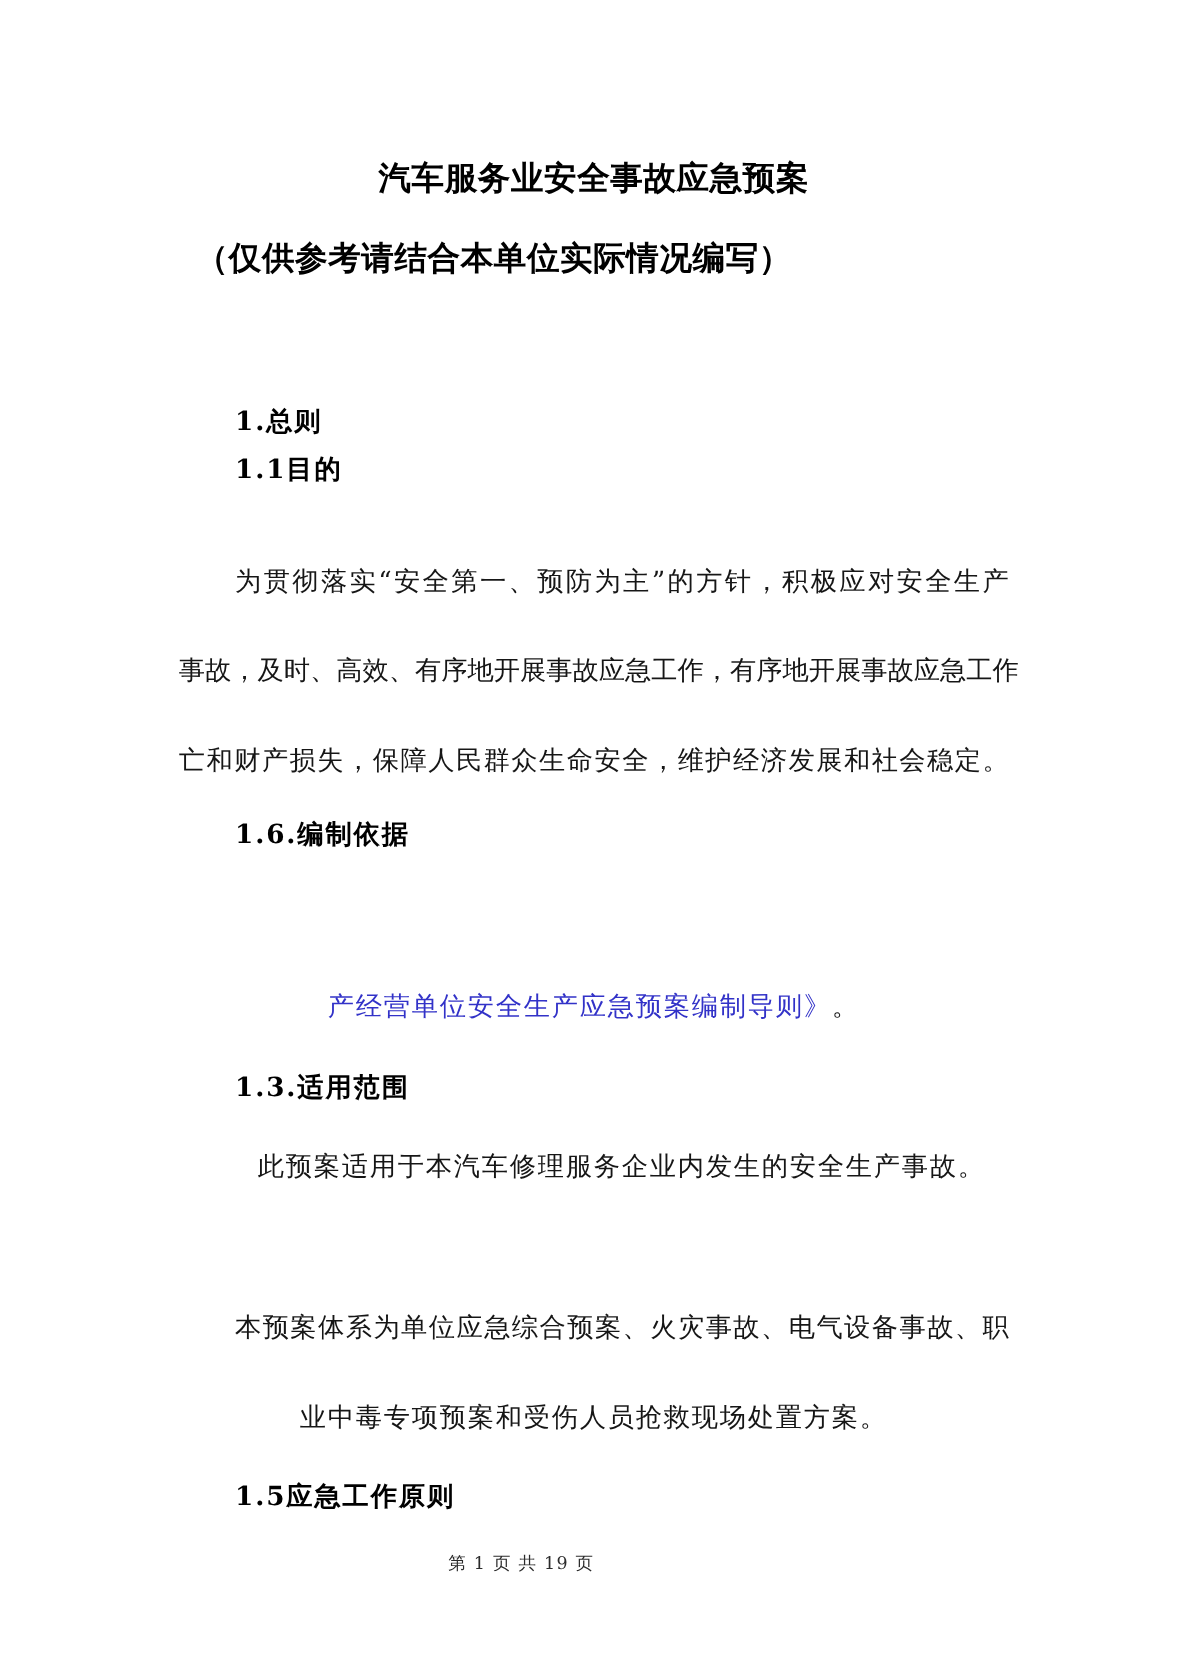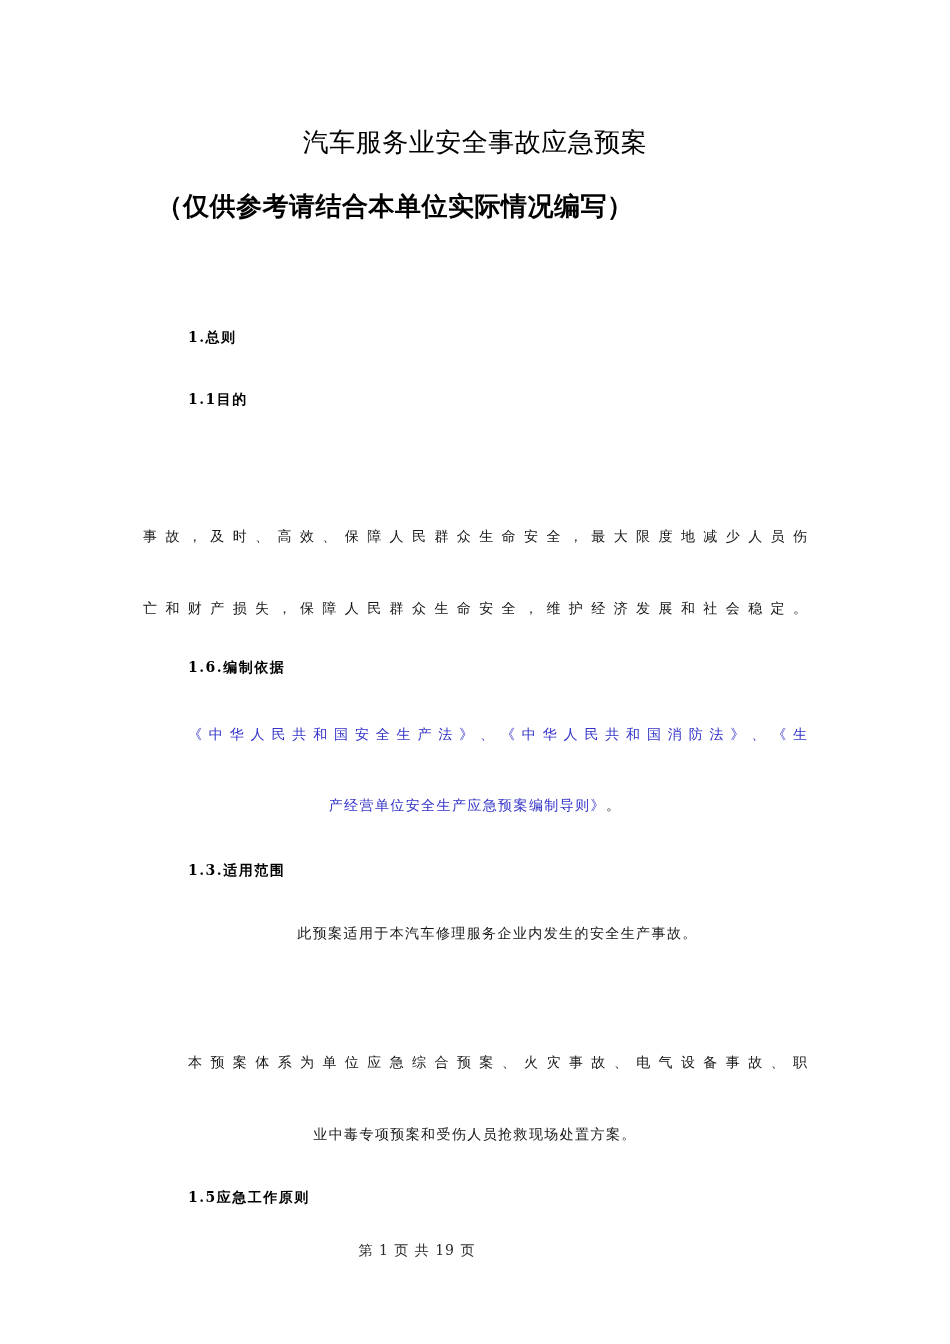--- a/index.html
+++ b/index.html
@@ -12,34 +12,34 @@
   }
   .page {
     position: absolute; left: 0; top: 0;
     width: 950px; height: 1344px;
     background: #ffffff;
   }
   .doc-title {
     position: absolute; left: 0; top: 125px; width: 950px;
     text-align: center;
     font-family: "DejaVu Sans", "Liberation Sans", sans-serif;
-    font-weight: normal; font-size: 26px; color: #000000;
+    font-weight: bold; font-size: 26px; color: #000000;
     letter-spacing: 0.5px;
   }
   .doc-subtitle {
     position: absolute; left: 0; top: 189px; width: 790px;
     text-align: center;
     font-family: "DejaVu Sans", "Liberation Sans", sans-serif;
     font-weight: bold; font-size: 26px; color: #000000;
     letter-spacing: 0.5px;
   }
   .line {
     position: absolute; left: 143px; width: 664px;
     height: 30px; line-height: 30px;
-    font-size: 14px; color: #161616;
+    font-size: 21px; color: #161616;
     white-space: nowrap;
     box-sizing: border-box;
   }
   .heading {
     font-weight: bold;
     padding-left: 45px;
     letter-spacing: 1.5px;
     color: #000000;
   }
   .indent { padding-left: 45px; }
@@ -62,30 +62,30 @@
 <body>
 
 <div class="page">
 
   <div class="doc-title">汽车服务业安全事故应急预案</div>
 
   <div class="doc-subtitle">（仅供参考请结合本单位实际情况编写）</div>
 
   <div class="line heading" style="top:322px">1.总则</div>
 
-  <div class="line heading" style="top:384px">1.1目的</div>
+  <div class="line heading" style="top:360px">1.1目的</div>
 
+  <div class="line indent justify" style="top:450px">为贯彻落实“安全第一、预防为主”的方针，积极应对安全生产</div>
 
-  <div class="line justify" style="top:521px">事故，及时、高效、保障人民群众生命安全，最大限度地减少人员伤</div>
+  <div class="line justify" style="top:521px">事故，及时、高效、有序地开展事故应急工作，有序地开展事故应急工作</div>
 
   <div class="line justify" style="top:593px">亡和财产损失，保障人民群众生命安全，维护经济发展和社会稳定。</div>
 
   <div class="line heading" style="top:652px">1.6.编制依据</div>
 
-  <div class="line indent justify link-text" style="top:719px">《中华人民共和国安全生产法》、《中华人民共和国消防法》、《生</div>
 
   <div class="line plain" style="top:790px">
     <span class="link-text">产经营单位安全生产应急预案编制导则》</span><span class="suffix">。</span>
   </div>
 
   <div class="line heading" style="top:855px">1.3.适用范围</div>
 
   <div class="line indent plain" style="top:918px">此预案适用于本汽车修理服务企业内发生的安全生产事故。</div>
 
 

